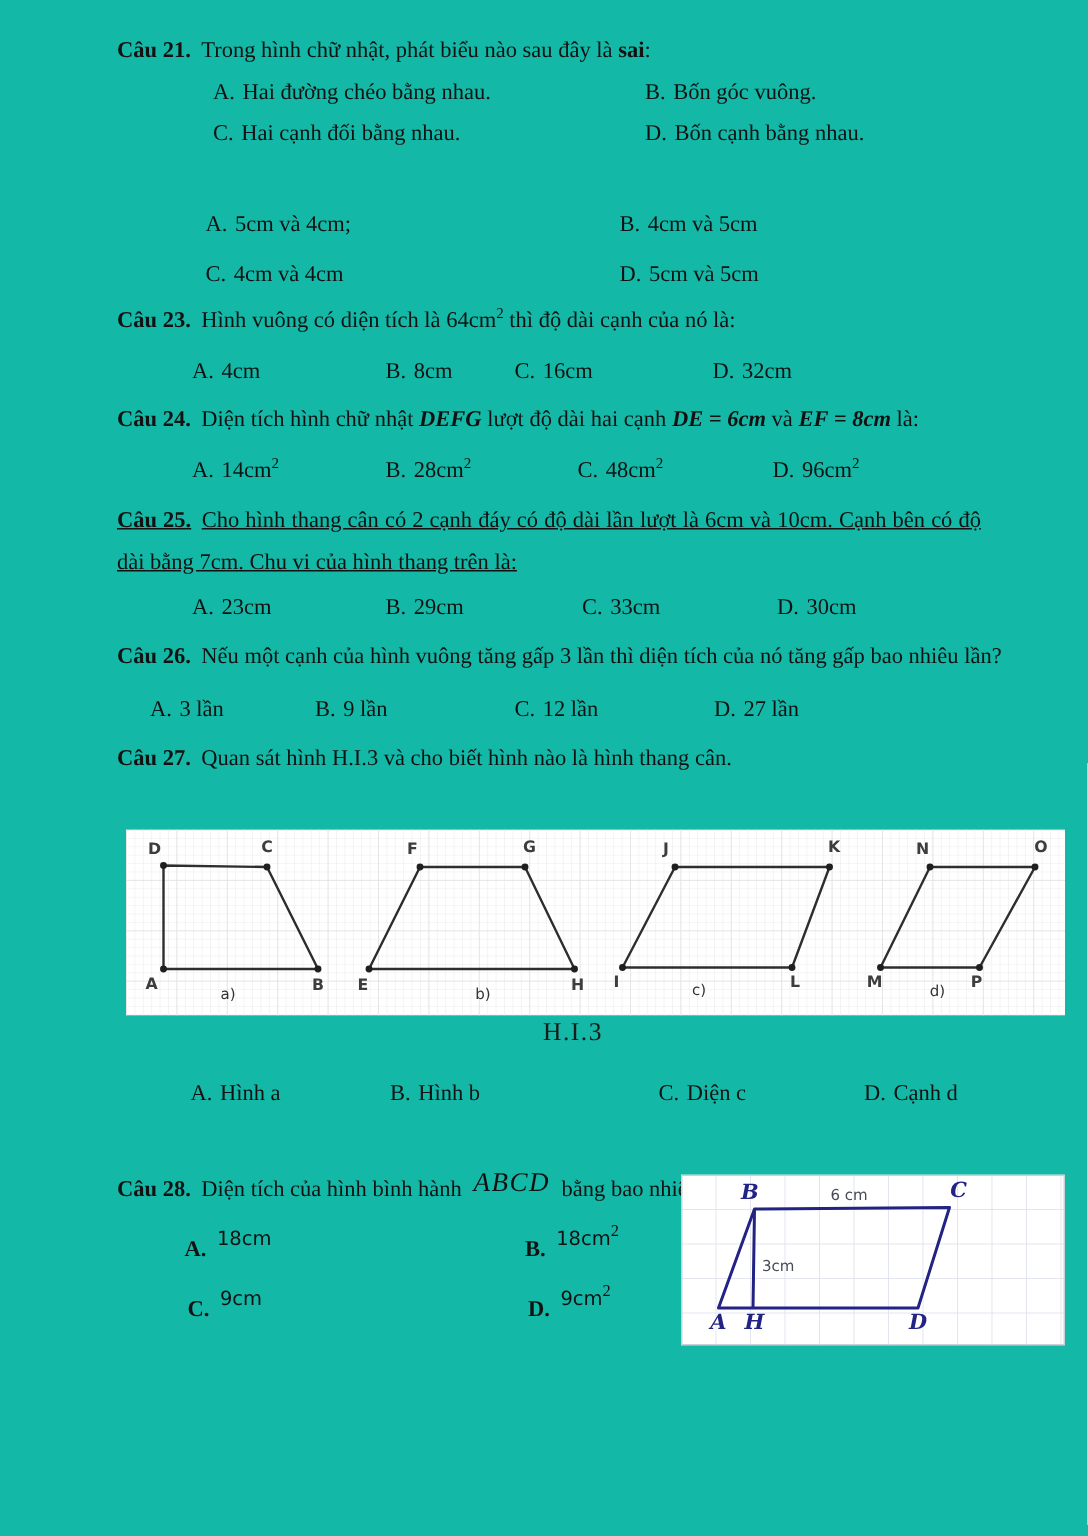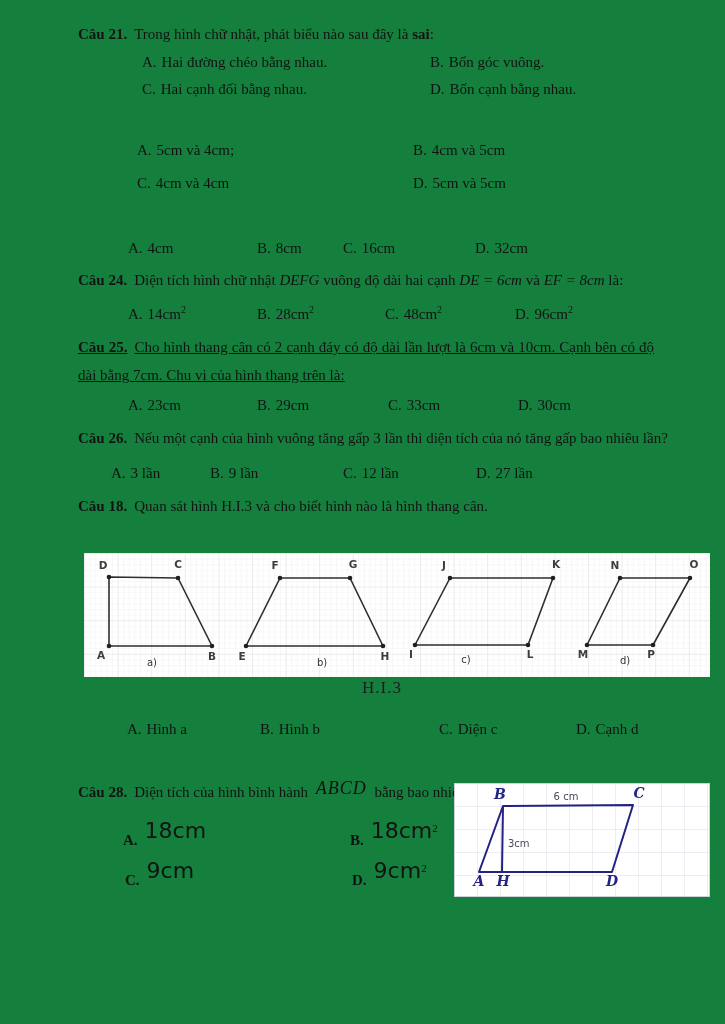--- a/index.html
+++ b/index.html
@@ -1,28 +1,28 @@
 <!DOCTYPE html>
 <html><head>
 <meta charset="utf-8">
 <style>
   html,body{margin:0;padding:0;background:#fff;}
-  .page{position:relative;width:725px;height:1024px;background:#15803d;overflow:hidden;
+  .page{position:relative;width:725px;height:1024px;background:#14b8a6;overflow:hidden;
         font-family:"Liberation Serif","DejaVu Serif",serif;font-size:15px;color:#121212;}
   .abs{position:absolute;white-space:nowrap;}
   .qlabel{font-weight:bold;margin-right:7px;}
   .b{font-weight:bold;}
-  .it{font-style:italic;}
+  .it{font-style:italic;font-weight:bold;}
   .ok{margin-right:5px;}
   sup{font-size:10px;line-height:0;}
   .qwrap{white-space:normal;text-align:justify;line-height:27.5px;text-decoration:underline;}
   .caption{font-size:17px;letter-spacing:1px;color:#1c1c1c;text-align:center;}
   .math{font-style:italic;font-size:18px;letter-spacing:1px;position:relative;top:-3px;margin:0 4px;}
   .ok28{font-weight:bold;position:relative;top:7px;margin-right:7px;}
-  .val28{font-family:"DejaVu Sans","Liberation Sans",sans-serif;font-size:22px;}
+  .val28{font-family:"DejaVu Sans","Liberation Sans",sans-serif;font-size:13px;}
   .sup28{font-size:11px;}
   .vlab{font-family:"DejaVu Sans","Liberation Sans",sans-serif;font-size:10.5px;font-weight:700;fill:#3d3d3d;}
   .slab{font-family:"DejaVu Sans","Liberation Sans",sans-serif;font-size:10px;fill:#333;}
   .nlab{font-family:"DejaVu Serif",serif;font-size:14px;font-weight:bold;font-style:italic;}
   .dlab{font-family:"DejaVu Sans","Liberation Sans",sans-serif;font-size:10px;fill:#474a57;}
   .shape{fill:none;stroke:#2e2e2e;stroke-width:1.6;stroke-linejoin:round;}
   .dot{fill:#1f1f1f;}
 </style>
 </head>
 <body>
@@ -35,51 +35,54 @@
   <div class="abs" style="left:142px;top:54px"><span class="ok">A.</span><span>Hai đường chéo bằng nhau.</span></div>
   <div class="abs" style="left:430px;top:54px"><span class="ok">B.</span><span>Bốn góc vuông.</span></div>
   <div class="abs" style="left:142px;top:81px"><span class="ok">C.</span><span>Hai cạnh đối bằng nhau.</span></div>
   <div class="abs" style="left:430px;top:81px"><span class="ok">D.</span><span>Bốn cạnh bằng nhau.</span></div>
 
   <div class="abs" style="left:137px;top:142px"><span class="ok">A.</span><span>5cm và 4cm;</span></div>
   <div class="abs" style="left:413px;top:142px"><span class="ok">B.</span><span>4cm và 5cm</span></div>
   <div class="abs" style="left:137px;top:175px"><span class="ok">C.</span><span>4cm và 4cm</span></div>
   <div class="abs" style="left:413px;top:175px"><span class="ok">D.</span><span>5cm và 5cm</span></div>
 
+  <div class="abs" style="left:78px;top:206px">
+    <span class="qlabel">Câu 23.</span><span>Hình vuông có diện tích là 64cm</span><sup>2</sup><span> thì độ dài cạnh của nó là:</span>
+  </div>
   <div class="abs" style="left:128px;top:240px"><span class="ok">A.</span><span>4cm</span></div>
   <div class="abs" style="left:257px;top:240px"><span class="ok">B.</span><span>8cm</span></div>
   <div class="abs" style="left:343px;top:240px"><span class="ok">C.</span><span>16cm</span></div>
   <div class="abs" style="left:475px;top:240px"><span class="ok">D.</span><span>32cm</span></div>
 
   <div class="abs" style="left:78px;top:272px">
-    <span class="qlabel">Câu 24.</span><span>Diện tích hình chữ nhật </span><span class="it">DEFG</span><span> vuông độ dài hai cạnh </span><span class="it">DE = 6cm</span><span> và </span><span class="it">EF = 8cm</span><span> là:</span>
+    <span class="qlabel">Câu 24.</span><span>Diện tích hình chữ nhật </span><span class="it">DEFG</span><span> lượt độ dài hai cạnh </span><span class="it">DE = 6cm</span><span> và </span><span class="it">EF = 8cm</span><span> là:</span>
   </div>
   <div class="abs" style="left:128px;top:306px"><span class="ok">A.</span><span>14cm</span><sup>2</sup></div>
   <div class="abs" style="left:257px;top:306px"><span class="ok">B.</span><span>28cm</span><sup>2</sup></div>
   <div class="abs" style="left:385px;top:306px"><span class="ok">C.</span><span>48cm</span><sup>2</sup></div>
   <div class="abs" style="left:515px;top:306px"><span class="ok">D.</span><span>96cm</span><sup>2</sup></div>
 
   <div class="abs qwrap" style="left:78px;top:334px;width:576px">
     <span class="qlabel">Câu 25.</span><span>Cho hình thang cân có 2 cạnh đáy có độ dài lần lượt là 6cm và 10cm. Cạnh bên có độ dài bằng 7cm. Chu vi của hình thang trên là:</span>
   </div>
   <div class="abs" style="left:128px;top:397px"><span class="ok">A.</span><span>23cm</span></div>
   <div class="abs" style="left:257px;top:397px"><span class="ok">B.</span><span>29cm</span></div>
   <div class="abs" style="left:388px;top:397px"><span class="ok">C.</span><span>33cm</span></div>
   <div class="abs" style="left:518px;top:397px"><span class="ok">D.</span><span>30cm</span></div>
 
   <div class="abs" style="left:78px;top:430px">
     <span class="qlabel">Câu 26.</span><span>Nếu một cạnh của hình vuông tăng gấp 3 lần thì diện tích của nó tăng gấp bao nhiêu lần?</span>
   </div>
-  <div class="abs" style="left:111px;top:465px"><span class="ok">A.</span><span>3 lần</span></div>
+  <div class="abs" style="left:100px;top:465px"><span class="ok">A.</span><span>3 lần</span></div>
   <div class="abs" style="left:210px;top:465px"><span class="ok">B.</span><span>9 lần</span></div>
   <div class="abs" style="left:343px;top:465px"><span class="ok">C.</span><span>12 lần</span></div>
   <div class="abs" style="left:476px;top:465px"><span class="ok">D.</span><span>27 lần</span></div>
 
   <div class="abs" style="left:78px;top:498px">
-    <span class="qlabel">Câu 18.</span><span>Quan sát hình H.I.3 và cho biết hình nào là hình thang cân.</span>
+    <span class="qlabel">Câu 27.</span><span>Quan sát hình H.I.3 và cho biết hình nào là hình thang cân.</span>
   </div>
 
   <svg class="abs" style="left:84px;top:553px" width="626" height="124" viewBox="0 0 626 124">
     <defs>
       <pattern id="gMinor" width="5.6" height="5.6" patternUnits="userSpaceOnUse">
         <path d="M5.6 0H0V5.6" fill="none" stroke="#f1f1f1" stroke-width="1"></path>
       </pattern>
       <pattern id="gMajor" width="33.6" height="33.6" patternUnits="userSpaceOnUse">
         <path d="M33.6 0H0V33.6" fill="none" stroke="#e2e2e2" stroke-width="1"></path>
       </pattern>

